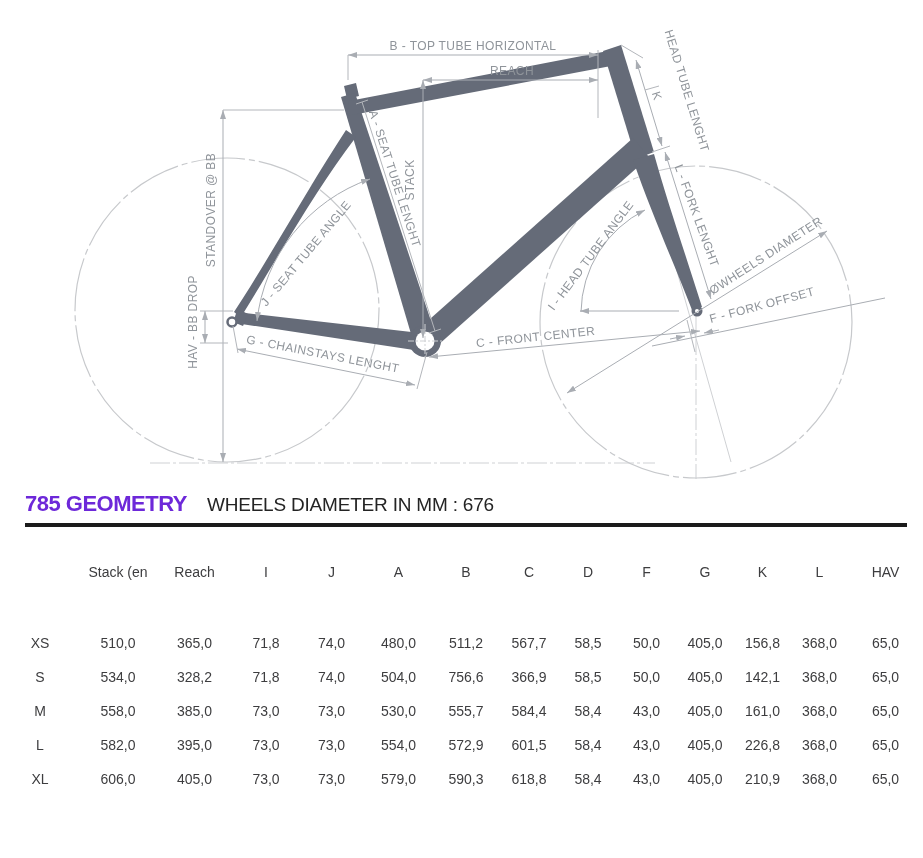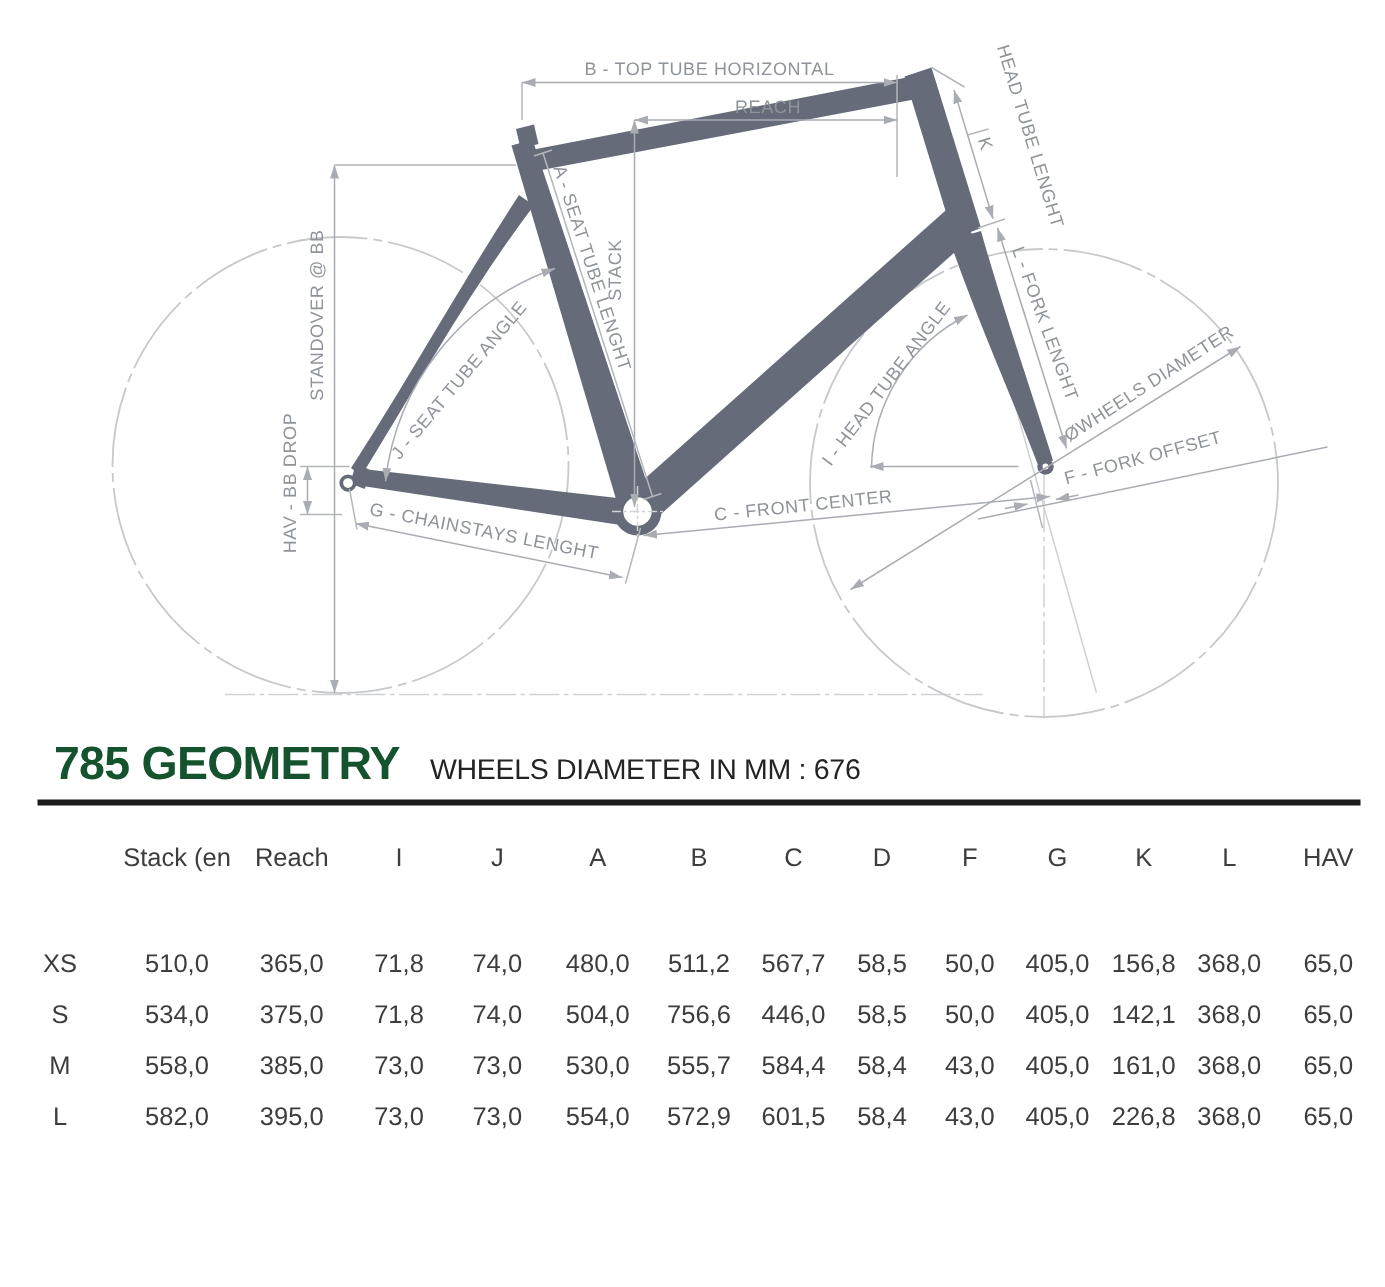--- a/index.html
+++ b/index.html
@@ -7,25 +7,25 @@
         font-family:"Liberation Sans",sans-serif;}
   .diagram{position:absolute;left:0;top:0;}
   .dim{stroke:#a9adb3;stroke-width:1;fill:none;}
   .tick{stroke:#b3b6bb;stroke-width:1;fill:none;}
   .thin{stroke:#cfd1d4;stroke-width:1;fill:none;}
   .wheel{stroke:#c7c9cc;stroke-width:1.2;fill:none;stroke-dasharray:54 4 6 4;}
   .frame{fill:#656b78;stroke:none;}
   .lbl{font-family:"Liberation Sans",sans-serif;font-size:12px;fill:#8f949a;letter-spacing:.4px;}
   .header{position:absolute;left:25px;top:491px;width:882px;}
   .header-line{display:flex;align-items:baseline;gap:20px;white-space:nowrap;}
-  .title{font-size:31px;font-weight:bold;color:#14532d;letter-spacing:-.5px;margin-left:11px;}
+  .title{font-size:22px;font-weight:bold;color:#6d28d9;letter-spacing:-.5px;}
   .subtitle{font-size:19px;color:#242424;letter-spacing:-.2px;text-align:right;}
   .rule{height:4px;background:#1b1b1b;margin-top:6px;}
   #geo-table{position:absolute;left:0;top:556px;width:923px;table-layout:fixed;
-             border-collapse:collapse;font-size:17px;color:#3d3d3f;}
+             border-collapse:collapse;font-size:14px;color:#3d3d3f;}
   #geo-table th,#geo-table td{font-weight:normal;text-align:center;padding:0;white-space:nowrap;}
   #geo-table thead tr{height:32px;}
   #geo-table tbody tr{height:34px;}
   #geo-table tr.spacer{height:38px;}
 </style>
 </head>
 <body>
 
 <div class="page">
 
@@ -179,26 +179,26 @@
           <td>58,5</td>
           <td>50,0</td>
           <td>405,0</td>
           <td>156,8</td>
           <td>368,0</td>
           <td>65,0</td>
         </tr>
         <tr>
           <th>S</th>
           <td>534,0</td>
-          <td>375,0</td>
+          <td>328,2</td>
           <td>71,8</td>
           <td>74,0</td>
           <td>504,0</td>
           <td>756,6</td>
-          <td>446,0</td>
+          <td>366,9</td>
           <td>58,5</td>
           <td>50,0</td>
           <td>405,0</td>
           <td>142,1</td>
           <td>368,0</td>
           <td>65,0</td>
         </tr>
         <tr>
           <th>M</th>
           <td>558,0</td>
@@ -224,16 +224,32 @@
           <td>554,0</td>
           <td>572,9</td>
           <td>601,5</td>
           <td>58,4</td>
           <td>43,0</td>
           <td>405,0</td>
           <td>226,8</td>
           <td>368,0</td>
           <td>65,0</td>
         </tr>
+        <tr>
+          <th>XL</th>
+          <td>606,0</td>
+          <td>405,0</td>
+          <td>73,0</td>
+          <td>73,0</td>
+          <td>579,0</td>
+          <td>590,3</td>
+          <td>618,8</td>
+          <td>58,4</td>
+          <td>43,0</td>
+          <td>405,0</td>
+          <td>210,9</td>
+          <td>368,0</td>
+          <td>65,0</td>
+        </tr>
       </tbody>
   </table>
 
 </div>
 
 </body></html>

